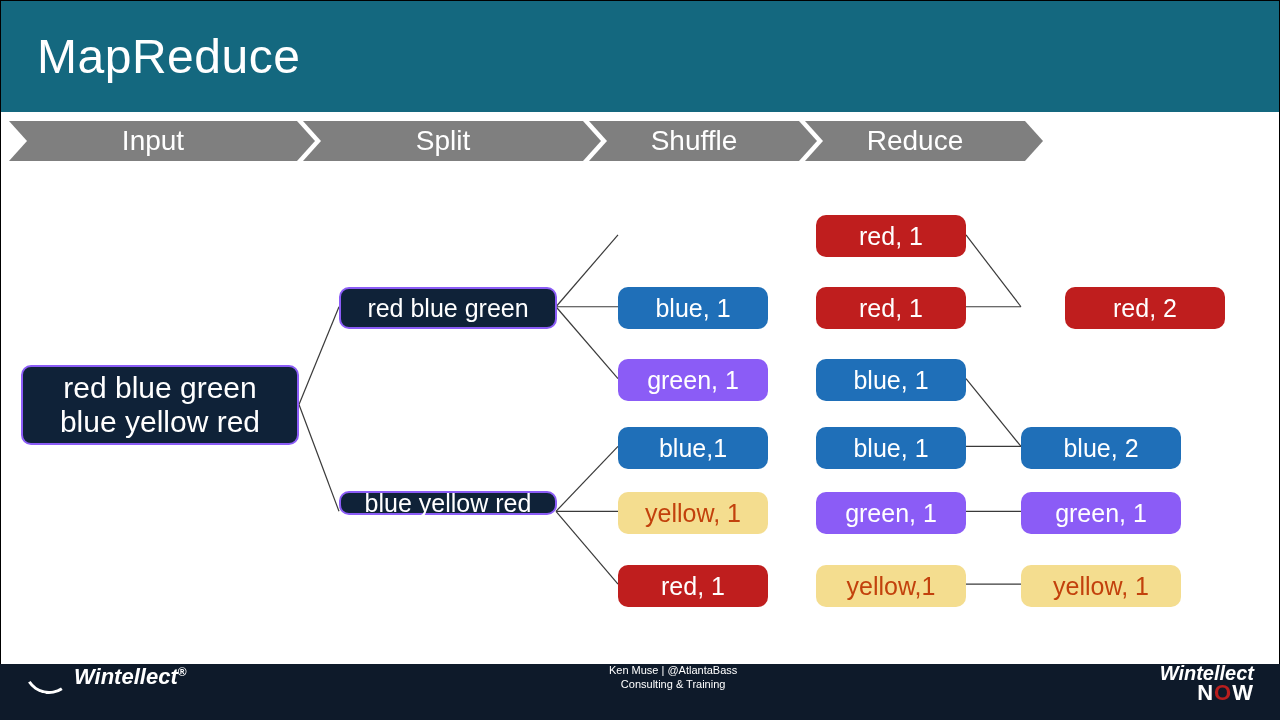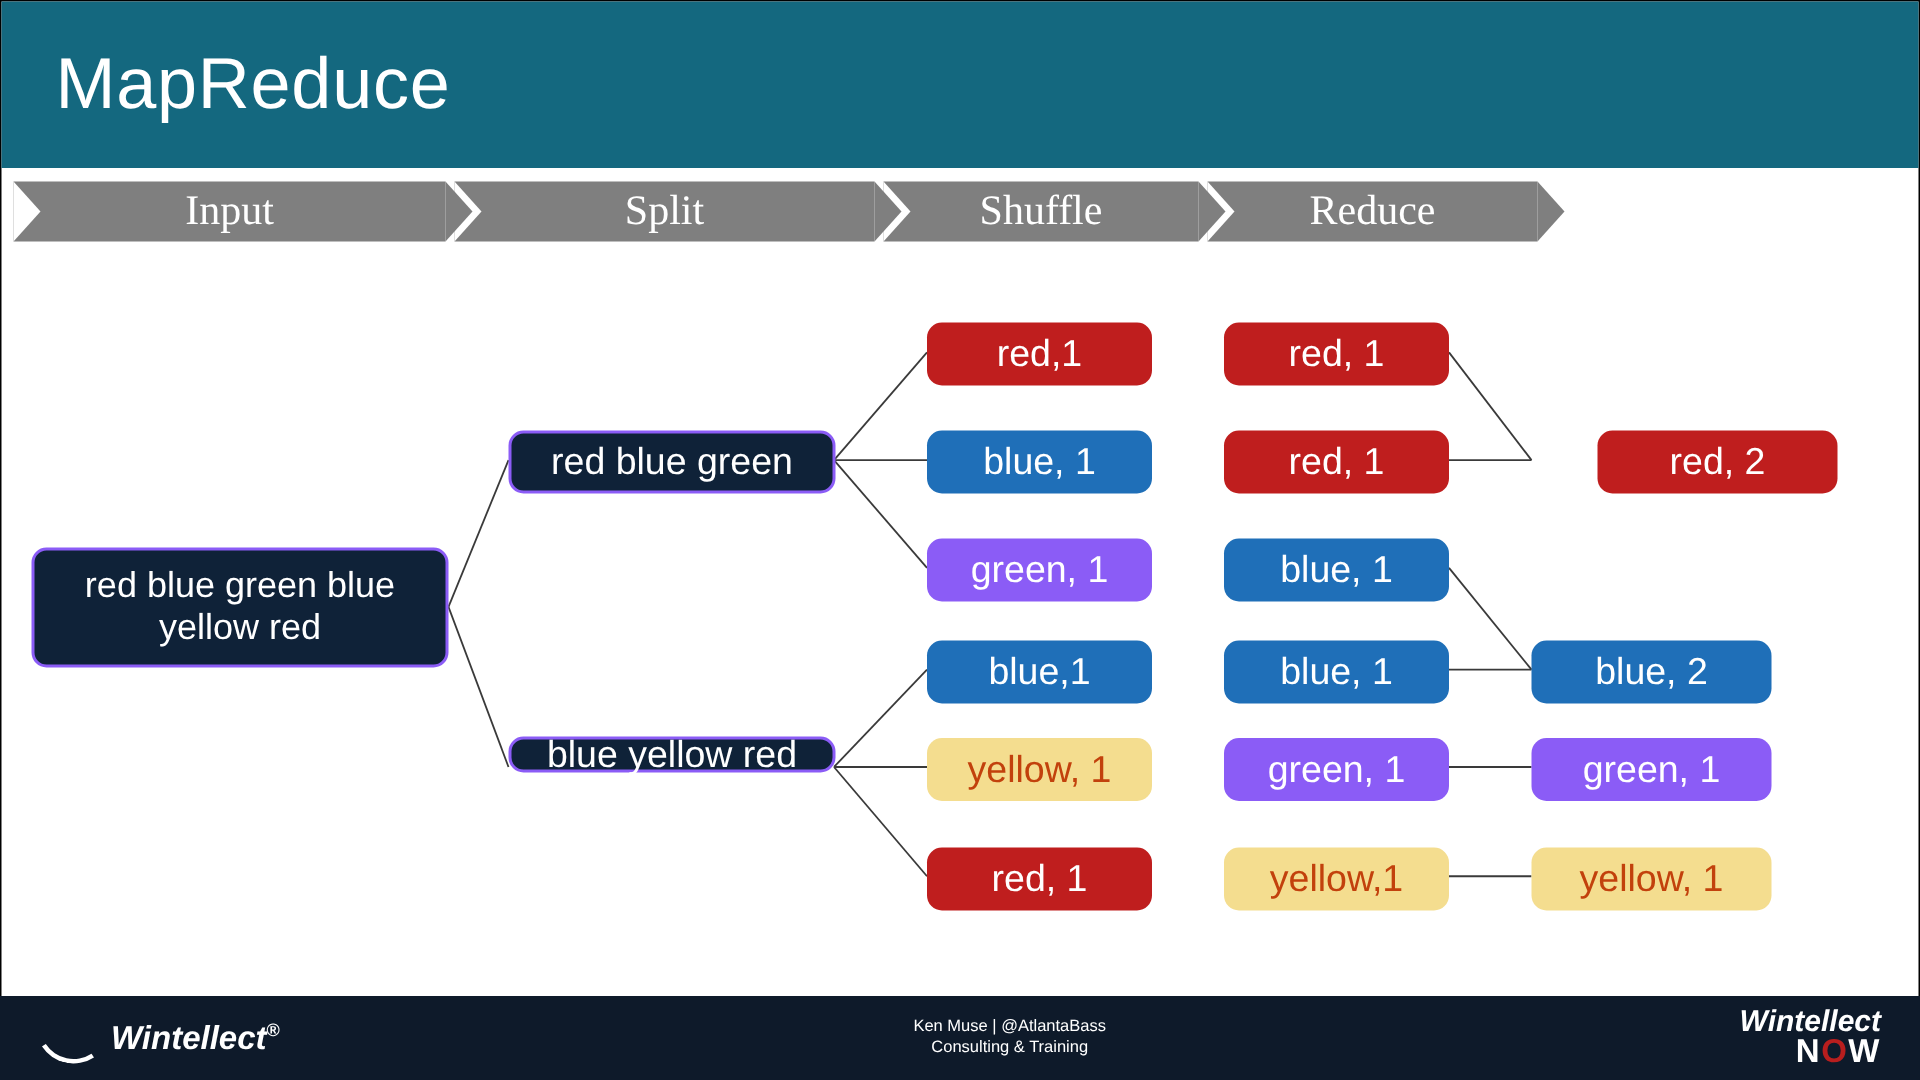--- a/index.html
+++ b/index.html
@@ -23,21 +23,20 @@
     font-size: 48px;
     padding: 28px 36px 28px 36px;
     letter-spacing: 0.5px;
   }
   .stages {
     display: flex;
     align-items: center;
     height: 46px;
     margin-top: 6px;
     padding: 0 8px 0 8px;
-    font-family: Liberation Serif, serif;
   }
   .stage {
     position: relative;
     height: 40px;
     display: flex;
     align-items: center;
     justify-content: center;
     color: #fff;
     font-size: 28px;
     font-weight: 300;
@@ -91,21 +90,21 @@
   .green  { background: #8b5cf6; }
   .yellow { background: #F4DD8F; color: #c2410c; }
 
   .footer {
     position: absolute;
     left: 0; right: 0; bottom: 0;
     height: 56px;
     background: #0E1A2A;
     color: #fff;
     display: flex;
-    align-items: center;
+    align-items: flex-start;
     justify-content: space-between;
     padding: 0 26px;
     font-size: 16px;
   }
   .brand-left {
     font-style: italic;
     font-weight: 700;
     font-size: 22px;
     position: relative;
     padding-left: 48px;
@@ -174,26 +173,25 @@
       <line x1="555" y1="325" x2="617" y2="398"></line>
 
       <line x1="965" y1="48" x2="1020" y2="120"></line>
       <line x1="965" y1="120" x2="1020" y2="120"></line>
       <line x1="965" y1="192" x2="1020" y2="260"></line>
       <line x1="965" y1="260" x2="1020" y2="260"></line>
       <line x1="965" y1="325" x2="1020" y2="325"></line>
       <line x1="965" y1="398" x2="1020" y2="398"></line>
     </svg>
 
-    <div class="box dark" style="left:20px; top:178px; width:278px; height:80px; font-size:24px;">red blue green blue yellow red</div>
+    <div class="box dark" style="left:20px; top:178px; width:278px; height:80px; font-size:30px;">red blue green blue yellow red</div>
 
     <div class="box dark" style="left:338px; top:100px; width:218px; height:42px;">red blue green</div>
     <div class="box dark" style="left:338px; top:304px; width:218px; height:24px;">blue yellow red</div>
 
-    <div class="box red" style="left:617px; top:28px;  width:150px; height:42px;">red,1</div>
     <div class="box blue" style="left:617px; top:100px; width:150px; height:42px;">blue, 1</div>
     <div class="box green" style="left:617px; top:172px; width:150px; height:42px;">green, 1</div>
     <div class="box blue" style="left:617px; top:240px; width:150px; height:42px;">blue,1</div>
     <div class="box yellow" style="left:617px; top:305px; width:150px; height:42px;">yellow, 1</div>
     <div class="box red" style="left:617px; top:378px; width:150px; height:42px;">red, 1</div>
 
     <div class="box red" style="left:815px; top:28px;  width:150px; height:42px;">red, 1</div>
     <div class="box red" style="left:815px; top:100px; width:150px; height:42px;">red, 1</div>
     <div class="box blue" style="left:815px; top:172px; width:150px; height:42px;">blue, 1</div>
     <div class="box blue" style="left:815px; top:240px; width:150px; height:42px;">blue, 1</div>

